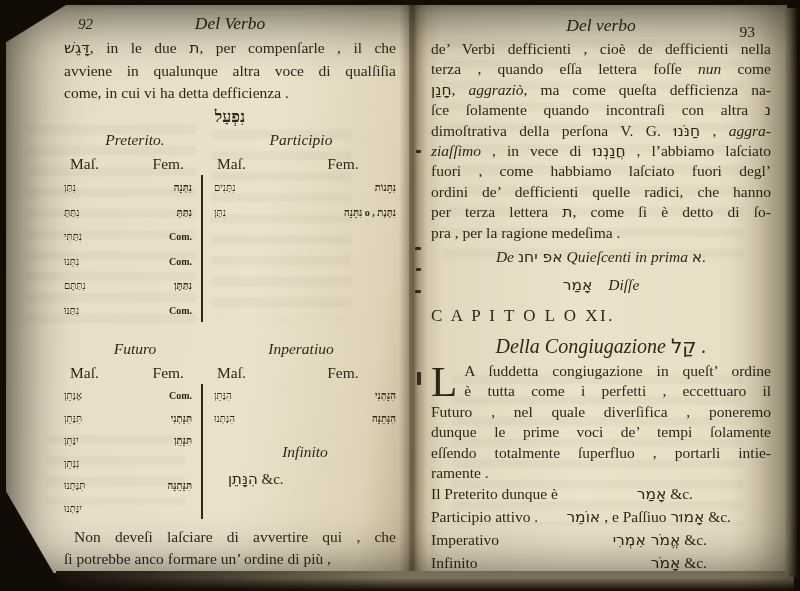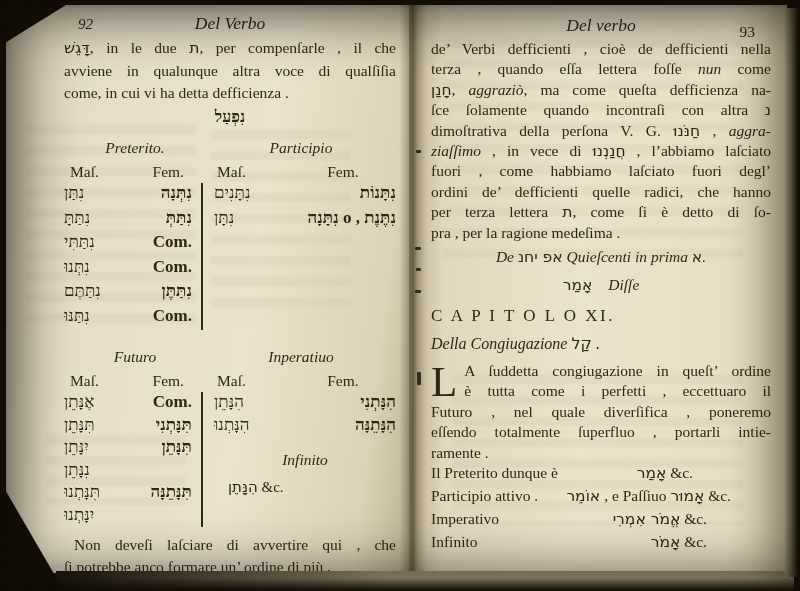--- a/index.html
+++ b/index.html
@@ -26,52 +26,52 @@
   .page-right .jline, .page-right .lline { line-height:20.4px; }
 
   
   .running-head { position:relative; height:24px; }
   .rh-title { display:block; text-align:center; font-style:italic; font-size:17.5px; }
   .pnum-l { position:absolute; left:14px; top:3px; font-style:italic; font-size:15px; }
   .pnum-r { position:absolute; right:16px; top:8px; font-size:15.5px; }
 
   
   .binyan { text-align:center; font-size:16px; font-weight:bold; margin-top:5px; height:21px;font-family:Liberation Serif, serif; }
-  .ttl-row { display:flex; margin-top:10px; font-size:15.5px; height:20px; }
+  .ttl-row { display:flex; margin-top:2px; font-size:15.5px; height:20px; }
   .ttl-row .t-l { width:142px; text-align:center; }
   .ttl-row .t-r { flex:1; text-align:center; }
   .colhead { display:flex; margin-top:4px; font-size:15.5px; height:20px; }
   .ch-half-l { width:139px; display:flex; }
   .ch-half-l .ch-m { width:50%; padding-left:6px; }
   .ch-half-l .ch-f { width:50%; text-align:center; }
   .ch-half-r { flex:1; display:flex; padding-left:10px; }
   .ch-half-r .ch-m { width:42%; padding-left:4px; }
   .ch-half-r .ch-f { width:58%; text-align:center; }
   .tbl { display:flex; }
   .thalf-l { width:139px; border-right:2px solid #2f2818; padding-right:9px; }
   .thalf-r { flex:1; padding-left:11px; }
-  .trow { display:flex; font-size:17px; }
+  .trow { display:flex; align-items:center; font-size:10px; }
   .tbl1 .trow { height:24.5px; }
   .tbl2 .trow { height:22.5px; }
   .trow .cm { width:52%; }
   .trow .cf { width:48%; text-align:right;font-weight:bold; }
   .thalf-r .trow .cm { width:36%; }
   .thalf-r .trow .cf { width:64%; }
   .inf-label { text-align:center; font-style:italic; font-size:15.5px; margin-top:14px; }
   .inf-val { margin-top:9px; padding-left:14px; font-size:15px; }
   .closing { margin-top:7px; }
   .closing .indent { text-indent:10px; }
   .catchword-l { text-align:right; padding-right:36px; font-size:15.5px; }
 
   
   .section-line { text-align:center; font-style:italic; font-size:15.5px; margin-top:5px; height:21px; }
   .disse-line { text-align:center; margin-top:7px; height:21px; font-size:15.5px; }
   .disse-line .lbl { font-style:italic; margin-left:16px; }
   .capitolo { text-align:left; font-size:17px; letter-spacing:2.5px; margin-top:9px; height:22px; }
-  .cong { font-style:italic; font-size:16px; margin-top:6px; height:21px; }
+  .cong { text-align:center; font-style:italic; font-size:20px; margin-top:6px; height:21px; }
   .para2 { margin-top:6px; }
   .dropcap { float:left; font-size:43px; line-height:37px; padding:2px 7px 0 0; }
   .vline { position:relative; height:23px; font-size:15.5px; }
   .vl-label { position:absolute; left:0; top:1px; }
   .vl-val { position:absolute; top:1px; white-space:nowrap; }
   .vl1 .vl-val { right:78px; }
   .vl2 .vl-val { right:40px; }
   .vl3 .vl-val { right:64px; }
   .vl4 .vl-val { right:64px; }
 
@@ -266,20 +266,21 @@
 
         <div class="capitolo">C A P I T O L O XI.</div>
 
         <div class="cong"><span>Della Congiugazione </span><span class="heb up">קַל</span><span> .</span></div>
 
         <div class="para2">
           <span class="dropcap">L</span>
           <div class="jline">A ſuddetta congiugazione in queſt’ ordine</div>
           <div class="jline">è tutta come i perfetti , eccettuaro il</div>
           <div class="jline">Futuro , nel quale diverſifica , poneremo</div>
+          <div class="jline">dunque le prime voci de’ tempi ſolamente</div>
           <div class="jline">eſſendo totalmente ſuperfluo , portarli intie-</div>
           <div class="lline">ramente .</div>
         </div>
 
         <div class="vline vl1">
           <span class="vl-label">Il Preterito dunque è</span>
           <span class="vl-val"><span class="heb">אָמַר</span> <span>&amp;c.</span></span>
         </div>
         <div class="vline vl2">
           <span class="vl-label">Participio attivo .</span>

